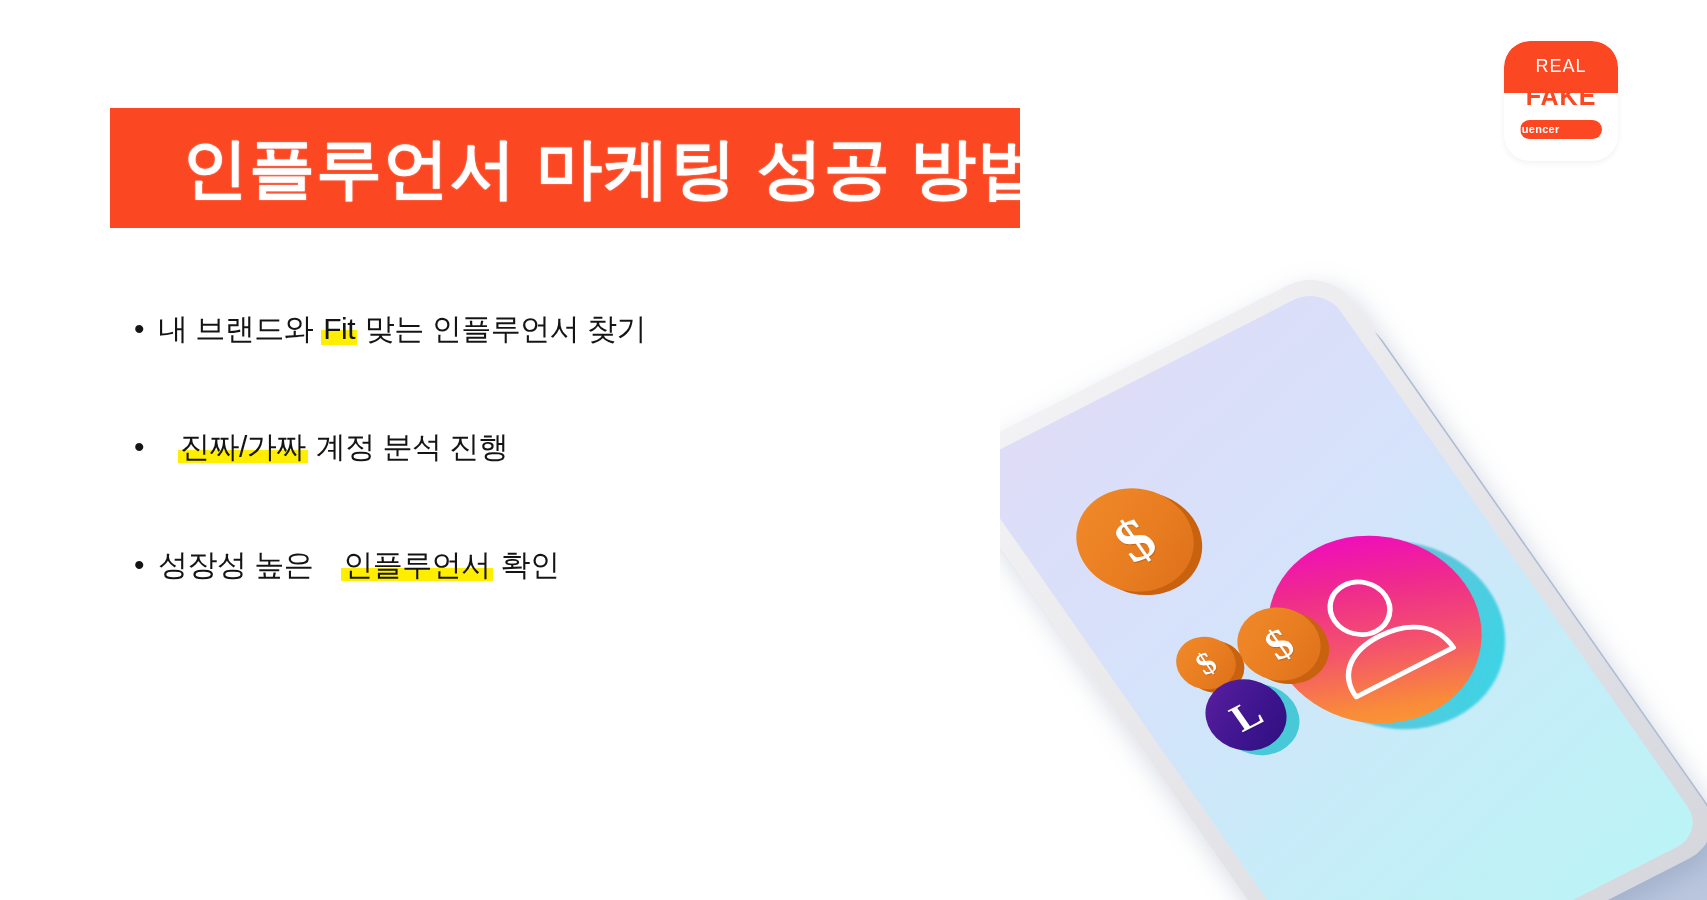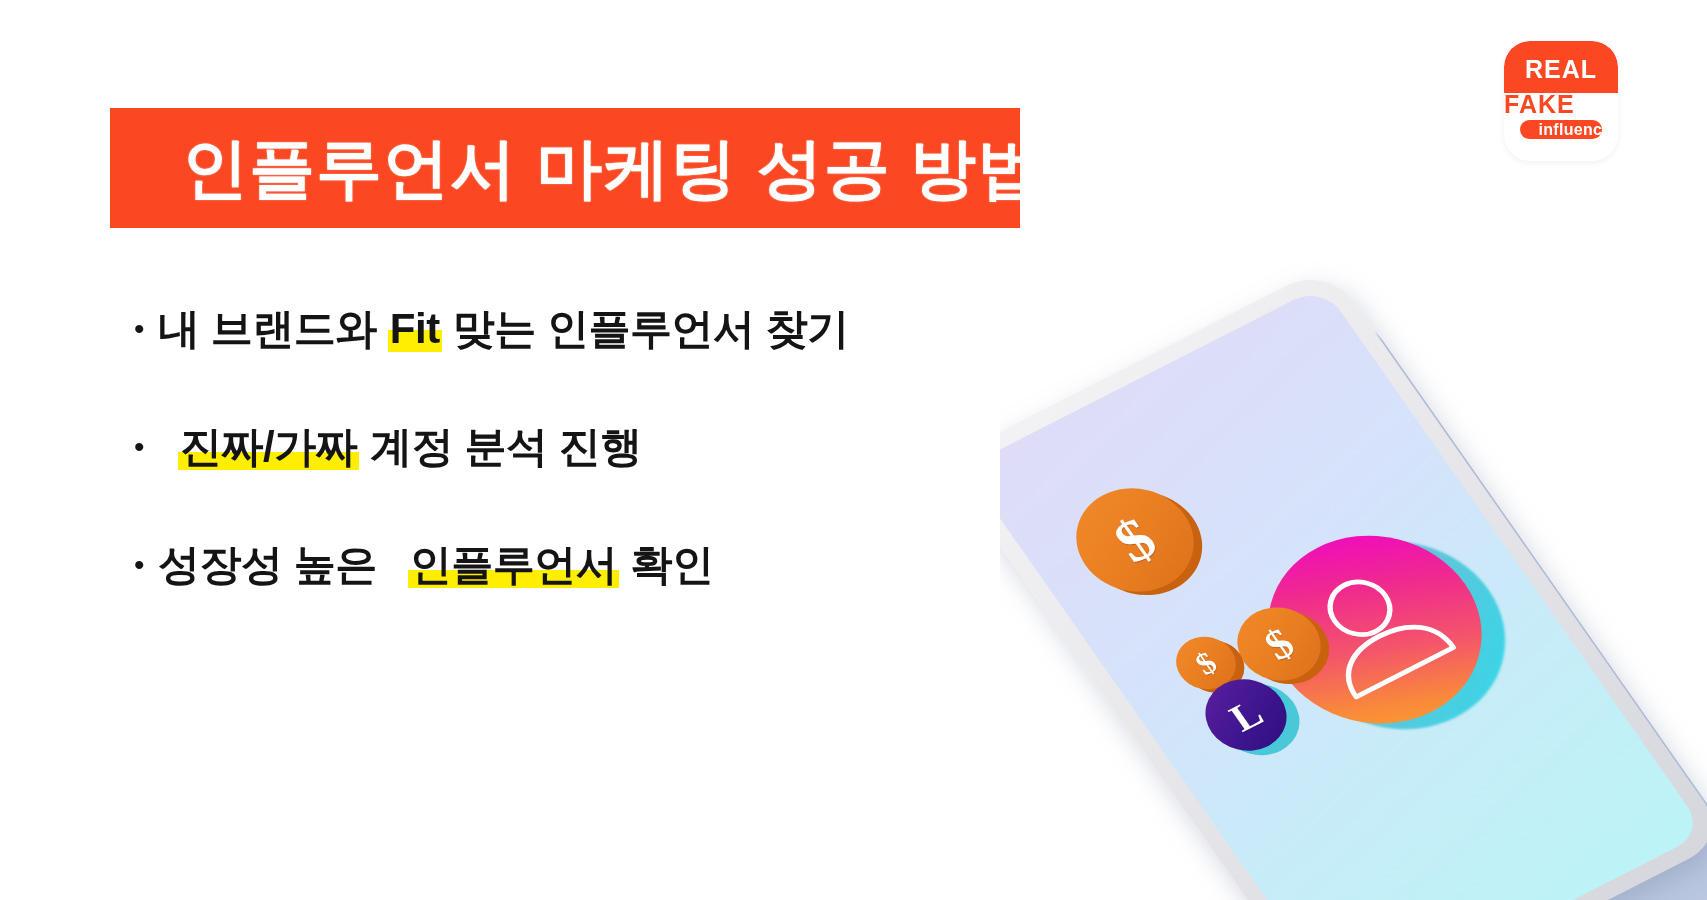--- a/index.html
+++ b/index.html
@@ -63,22 +63,22 @@
     width: 30px;
     min-width: 30px;
     font-size: 30px;
     line-height: 58px;
     color: #141414;
     text-align: left;
     padding-left: 6px;
     box-sizing: border-box;
   }
   .bullet-text {
-    font-size: 42px;
-    font-weight: bold;
+    font-size: 30px;
+    font-weight: normal;
     line-height: 58px;
     color: #141414;
     white-space: nowrap;
     letter-spacing: -0.5px;
   }
   .bullet-text .hl {
     background: linear-gradient(to top, #ffee00 0%, #ffee00 38%, rgba(255,238,0,0) 38%);
     padding: 0 2px;
     margin-left: 20px;
   }
@@ -106,33 +106,33 @@
     height: 52px;
     background: #fb4722;
     border-radius: 26px 26px 0 0;
   }
   .logo-real {
     position: absolute;
     left: 0;
     top: 16px;
     width: 114px;
     text-align: center;
-    font-size: 25px;
-    font-weight: bold;
+    font-size: 18px;
+    font-weight: normal;
     color: #ffffff;
     letter-spacing: 1px;
     line-height: 1;
     z-index: 3;
   }
   .logo-fake {
     position: absolute;
     left: 0;
-    top: 51px;
-    width: 114px;
-    text-align: left;
+    top: 43px;
+    width: 114px;
+    text-align: center;
     font-size: 25px;
     font-weight: bold;
     color: #fb4722;
     letter-spacing: 1px;
     line-height: 1;
     z-index: 3;
   }
   .logo-pill {
     position: absolute;
     left: 16px;
@@ -141,22 +141,22 @@
     height: 19px;
     border-radius: 10px;
     background: #fb4722;
     z-index: 3;
   }
   .logo-influencer {
     position: absolute;
     left: 0;
     top: 82px;
     width: 114px;
-    text-align: right;
-    font-size: 16px;
+    text-align: left;
+    font-size: 11px;
     font-weight: bold;
     color: #ffffff;
     line-height: 13px;
     letter-spacing: 0.3px;
     z-index: 4;
   }
 
   
   .illustration {
     position: absolute;

